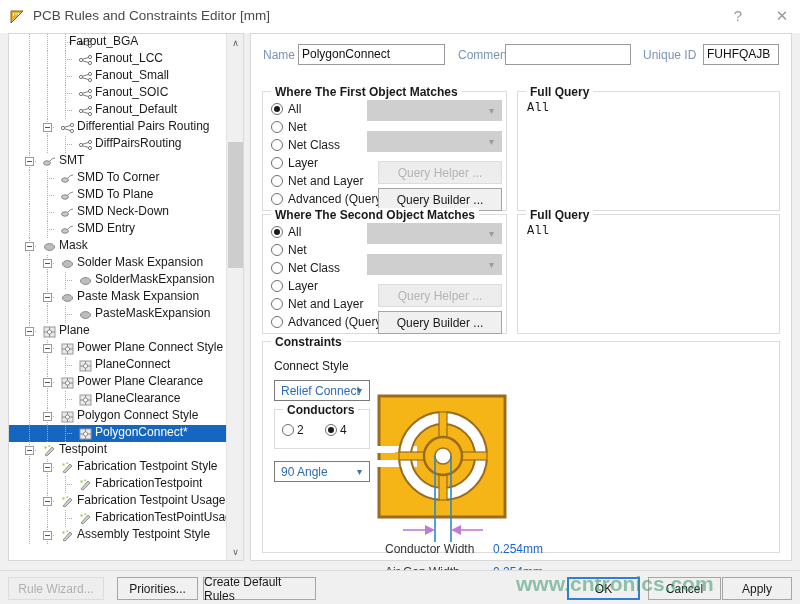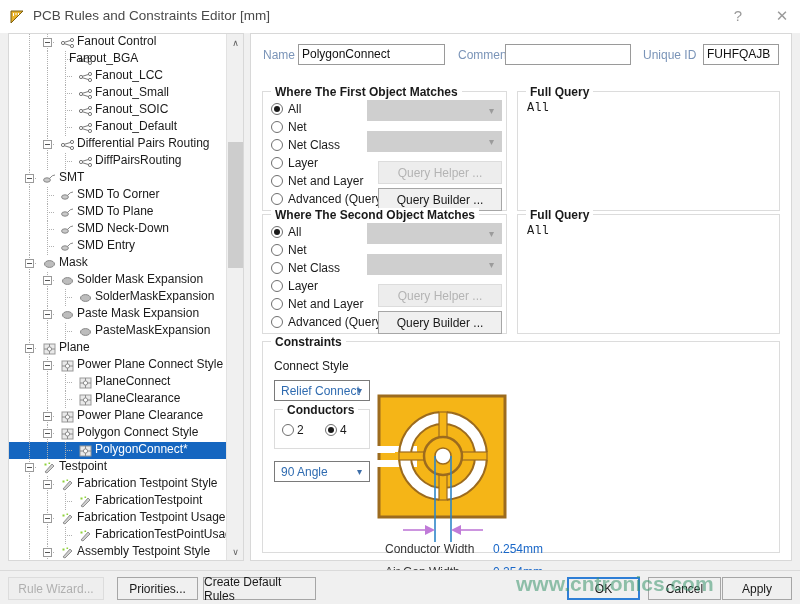--- a/index.html
+++ b/index.html
@@ -110,27 +110,20 @@
     </span>
     <span class="title-text">PCB Rules and Constraints Editor [mm]</span>
     <div class="tb-btn tb-help">?</div>
     <div class="tb-btn tb-close">✕</div>
   </div>
 
   <div class="body-area">
 
     <div class="tree-panel">
       <div class="tree-inner" id="tree-inner">
-          <div class="tnode"><span class="guide" style="left: 20px;"></span><span class="guide" style="left: 38px;"></span><span class="guide-h" style="left: 38px;"></span><span class="exp" style="left: 34px;"></span><span class="ticon" style="left: 52px;"><svg width="13" height="12" viewBox="0 0 13 12">
-                <line x1="1" y1="6" x2="11" y2="3" stroke="#777" stroke-width="1"></line>
-                <line x1="1" y1="6" x2="11" y2="9" stroke="#777" stroke-width="1"></line>
-                <circle cx="2" cy="6" r="1.6" fill="#fff" stroke="#777"></circle>
-                <circle cx="11" cy="3" r="1.6" fill="#fff" stroke="#777"></circle>
-                <circle cx="11" cy="9" r="1.6" fill="#fff" stroke="#777"></circle>
-              </svg></span><span class="lbl" style="margin-left: 68px;">Fanout Control</span></div>
           <div class="tnode"><span class="guide" style="left: 20px;"></span><span class="guide" style="left: 38px;"></span><span class="guide" style="left: 56px;"></span><span class="guide-h" style="left: 56px;"></span><span class="ticon" style="left: 70px;"><svg width="13" height="12" viewBox="0 0 13 12">
                 <line x1="1" y1="6" x2="11" y2="3" stroke="#777" stroke-width="1"></line>
                 <line x1="1" y1="6" x2="11" y2="9" stroke="#777" stroke-width="1"></line>
                 <circle cx="2" cy="6" r="1.6" fill="#fff" stroke="#777"></circle>
                 <circle cx="11" cy="3" r="1.6" fill="#fff" stroke="#777"></circle>
                 <circle cx="11" cy="9" r="1.6" fill="#fff" stroke="#777"></circle>
               </svg></span><span class="lbl" style="margin-left: 60px;">Fanout_BGA</span></div>
           <div class="tnode"><span class="guide" style="left: 20px;"></span><span class="guide" style="left: 38px;"></span><span class="guide" style="left: 56px;"></span><span class="guide-h" style="left: 56px;"></span><span class="ticon" style="left: 70px;"><svg width="13" height="12" viewBox="0 0 13 12">
                 <line x1="1" y1="6" x2="11" y2="3" stroke="#777" stroke-width="1"></line>
                 <line x1="1" y1="6" x2="11" y2="9" stroke="#777" stroke-width="1"></line>
@@ -225,36 +218,36 @@
                 <line x1="6.5" y1="8.1" x2="6.5" y2="11" stroke="#8a8a8a"></line>
               </svg></span><span class="lbl" style="margin-left: 68px;">Power Plane Connect Style</span></div>
           <div class="tnode"><span class="guide" style="left: 20px;"></span><span class="guide" style="left: 38px;"></span><span class="guide" style="left: 56px;"></span><span class="guide-h" style="left: 56px;"></span><span class="ticon" style="left: 70px;"><svg width="13" height="12" viewBox="0 0 13 12">
                 <rect x="1" y="1" width="11" height="10" fill="#e9e9e9" stroke="#999"></rect>
                 <circle cx="6.5" cy="6" r="2.1" fill="#fff" stroke="#8a8a8a"></circle>
                 <line x1="1" y1="6" x2="4.4" y2="6" stroke="#8a8a8a"></line>
                 <line x1="8.6" y1="6" x2="12" y2="6" stroke="#8a8a8a"></line>
                 <line x1="6.5" y1="1" x2="6.5" y2="3.9" stroke="#8a8a8a"></line>
                 <line x1="6.5" y1="8.1" x2="6.5" y2="11" stroke="#8a8a8a"></line>
               </svg></span><span class="lbl" style="margin-left: 86px;">PlaneConnect</span></div>
+          <div class="tnode"><span class="guide" style="left: 20px;"></span><span class="guide" style="left: 38px;"></span><span class="guide-h" style="left: 38px;"></span><span class="exp" style="left: 34px;"></span><span class="ticon" style="left: 52px;"><svg width="13" height="12" viewBox="0 0 13 12">
+                <rect x="1" y="1" width="11" height="10" fill="#e9e9e9" stroke="#999"></rect>
+                <circle cx="6.5" cy="6" r="2.1" fill="#fff" stroke="#8a8a8a"></circle>
+                <line x1="1" y1="6" x2="4.4" y2="6" stroke="#8a8a8a"></line>
+                <line x1="8.6" y1="6" x2="12" y2="6" stroke="#8a8a8a"></line>
+                <line x1="6.5" y1="1" x2="6.5" y2="3.9" stroke="#8a8a8a"></line>
+                <line x1="6.5" y1="8.1" x2="6.5" y2="11" stroke="#8a8a8a"></line>
+              </svg></span><span class="lbl" style="margin-left: 68px;">Power Plane Clearance</span></div>
           <div class="tnode"><span class="guide" style="left: 20px;"></span><span class="guide" style="left: 38px;"></span><span class="guide" style="left: 56px;"></span><span class="guide-h" style="left: 56px;"></span><span class="ticon" style="left: 70px;"><svg width="13" height="12" viewBox="0 0 13 12">
                 <rect x="1" y="1" width="11" height="10" fill="#e9e9e9" stroke="#999"></rect>
                 <circle cx="6.5" cy="6" r="2.1" fill="#fff" stroke="#8a8a8a"></circle>
                 <line x1="1" y1="6" x2="4.4" y2="6" stroke="#8a8a8a"></line>
                 <line x1="8.6" y1="6" x2="12" y2="6" stroke="#8a8a8a"></line>
                 <line x1="6.5" y1="1" x2="6.5" y2="3.9" stroke="#8a8a8a"></line>
                 <line x1="6.5" y1="8.1" x2="6.5" y2="11" stroke="#8a8a8a"></line>
               </svg></span><span class="lbl" style="margin-left: 86px;">PlaneClearance</span></div>
-          <div class="tnode"><span class="guide" style="left: 20px;"></span><span class="guide" style="left: 38px;"></span><span class="guide-h" style="left: 38px;"></span><span class="exp" style="left: 34px;"></span><span class="ticon" style="left: 52px;"><svg width="13" height="12" viewBox="0 0 13 12">
-                <rect x="1" y="1" width="11" height="10" fill="#e9e9e9" stroke="#999"></rect>
-                <circle cx="6.5" cy="6" r="2.1" fill="#fff" stroke="#8a8a8a"></circle>
-                <line x1="1" y1="6" x2="4.4" y2="6" stroke="#8a8a8a"></line>
-                <line x1="8.6" y1="6" x2="12" y2="6" stroke="#8a8a8a"></line>
-                <line x1="6.5" y1="1" x2="6.5" y2="3.9" stroke="#8a8a8a"></line>
-                <line x1="6.5" y1="8.1" x2="6.5" y2="11" stroke="#8a8a8a"></line>
-              </svg></span><span class="lbl" style="margin-left: 68px;">Power Plane Clearance</span></div>
           <div class="tnode"><span class="guide" style="left: 20px;"></span><span class="guide" style="left: 38px;"></span><span class="guide-h" style="left: 38px;"></span><span class="exp" style="left: 34px;"></span><span class="ticon" style="left: 52px;"><svg width="13" height="12" viewBox="0 0 13 12">
                 <rect x="1" y="1" width="11" height="10" fill="#e9e9e9" stroke="#999"></rect>
                 <circle cx="6.5" cy="6" r="2.1" fill="#fff" stroke="#8a8a8a"></circle>
                 <line x1="1" y1="6" x2="4.4" y2="6" stroke="#8a8a8a"></line>
                 <line x1="8.6" y1="6" x2="12" y2="6" stroke="#8a8a8a"></line>
                 <line x1="6.5" y1="1" x2="6.5" y2="3.9" stroke="#8a8a8a"></line>
                 <line x1="6.5" y1="8.1" x2="6.5" y2="11" stroke="#8a8a8a"></line>
               </svg></span><span class="lbl" style="margin-left: 68px;">Polygon Connect Style</span></div>
           <div class="tnode sel"><span class="guide" style="left: 20px;"></span><span class="guide" style="left: 38px;"></span><span class="guide" style="left: 56px;"></span><span class="guide-h" style="left: 56px;"></span><span class="ticon" style="left: 70px;"><svg width="13" height="12" viewBox="0 0 13 12">
                 <rect x="1" y="1" width="11" height="10" fill="#e9e9e9" stroke="#999"></rect>

